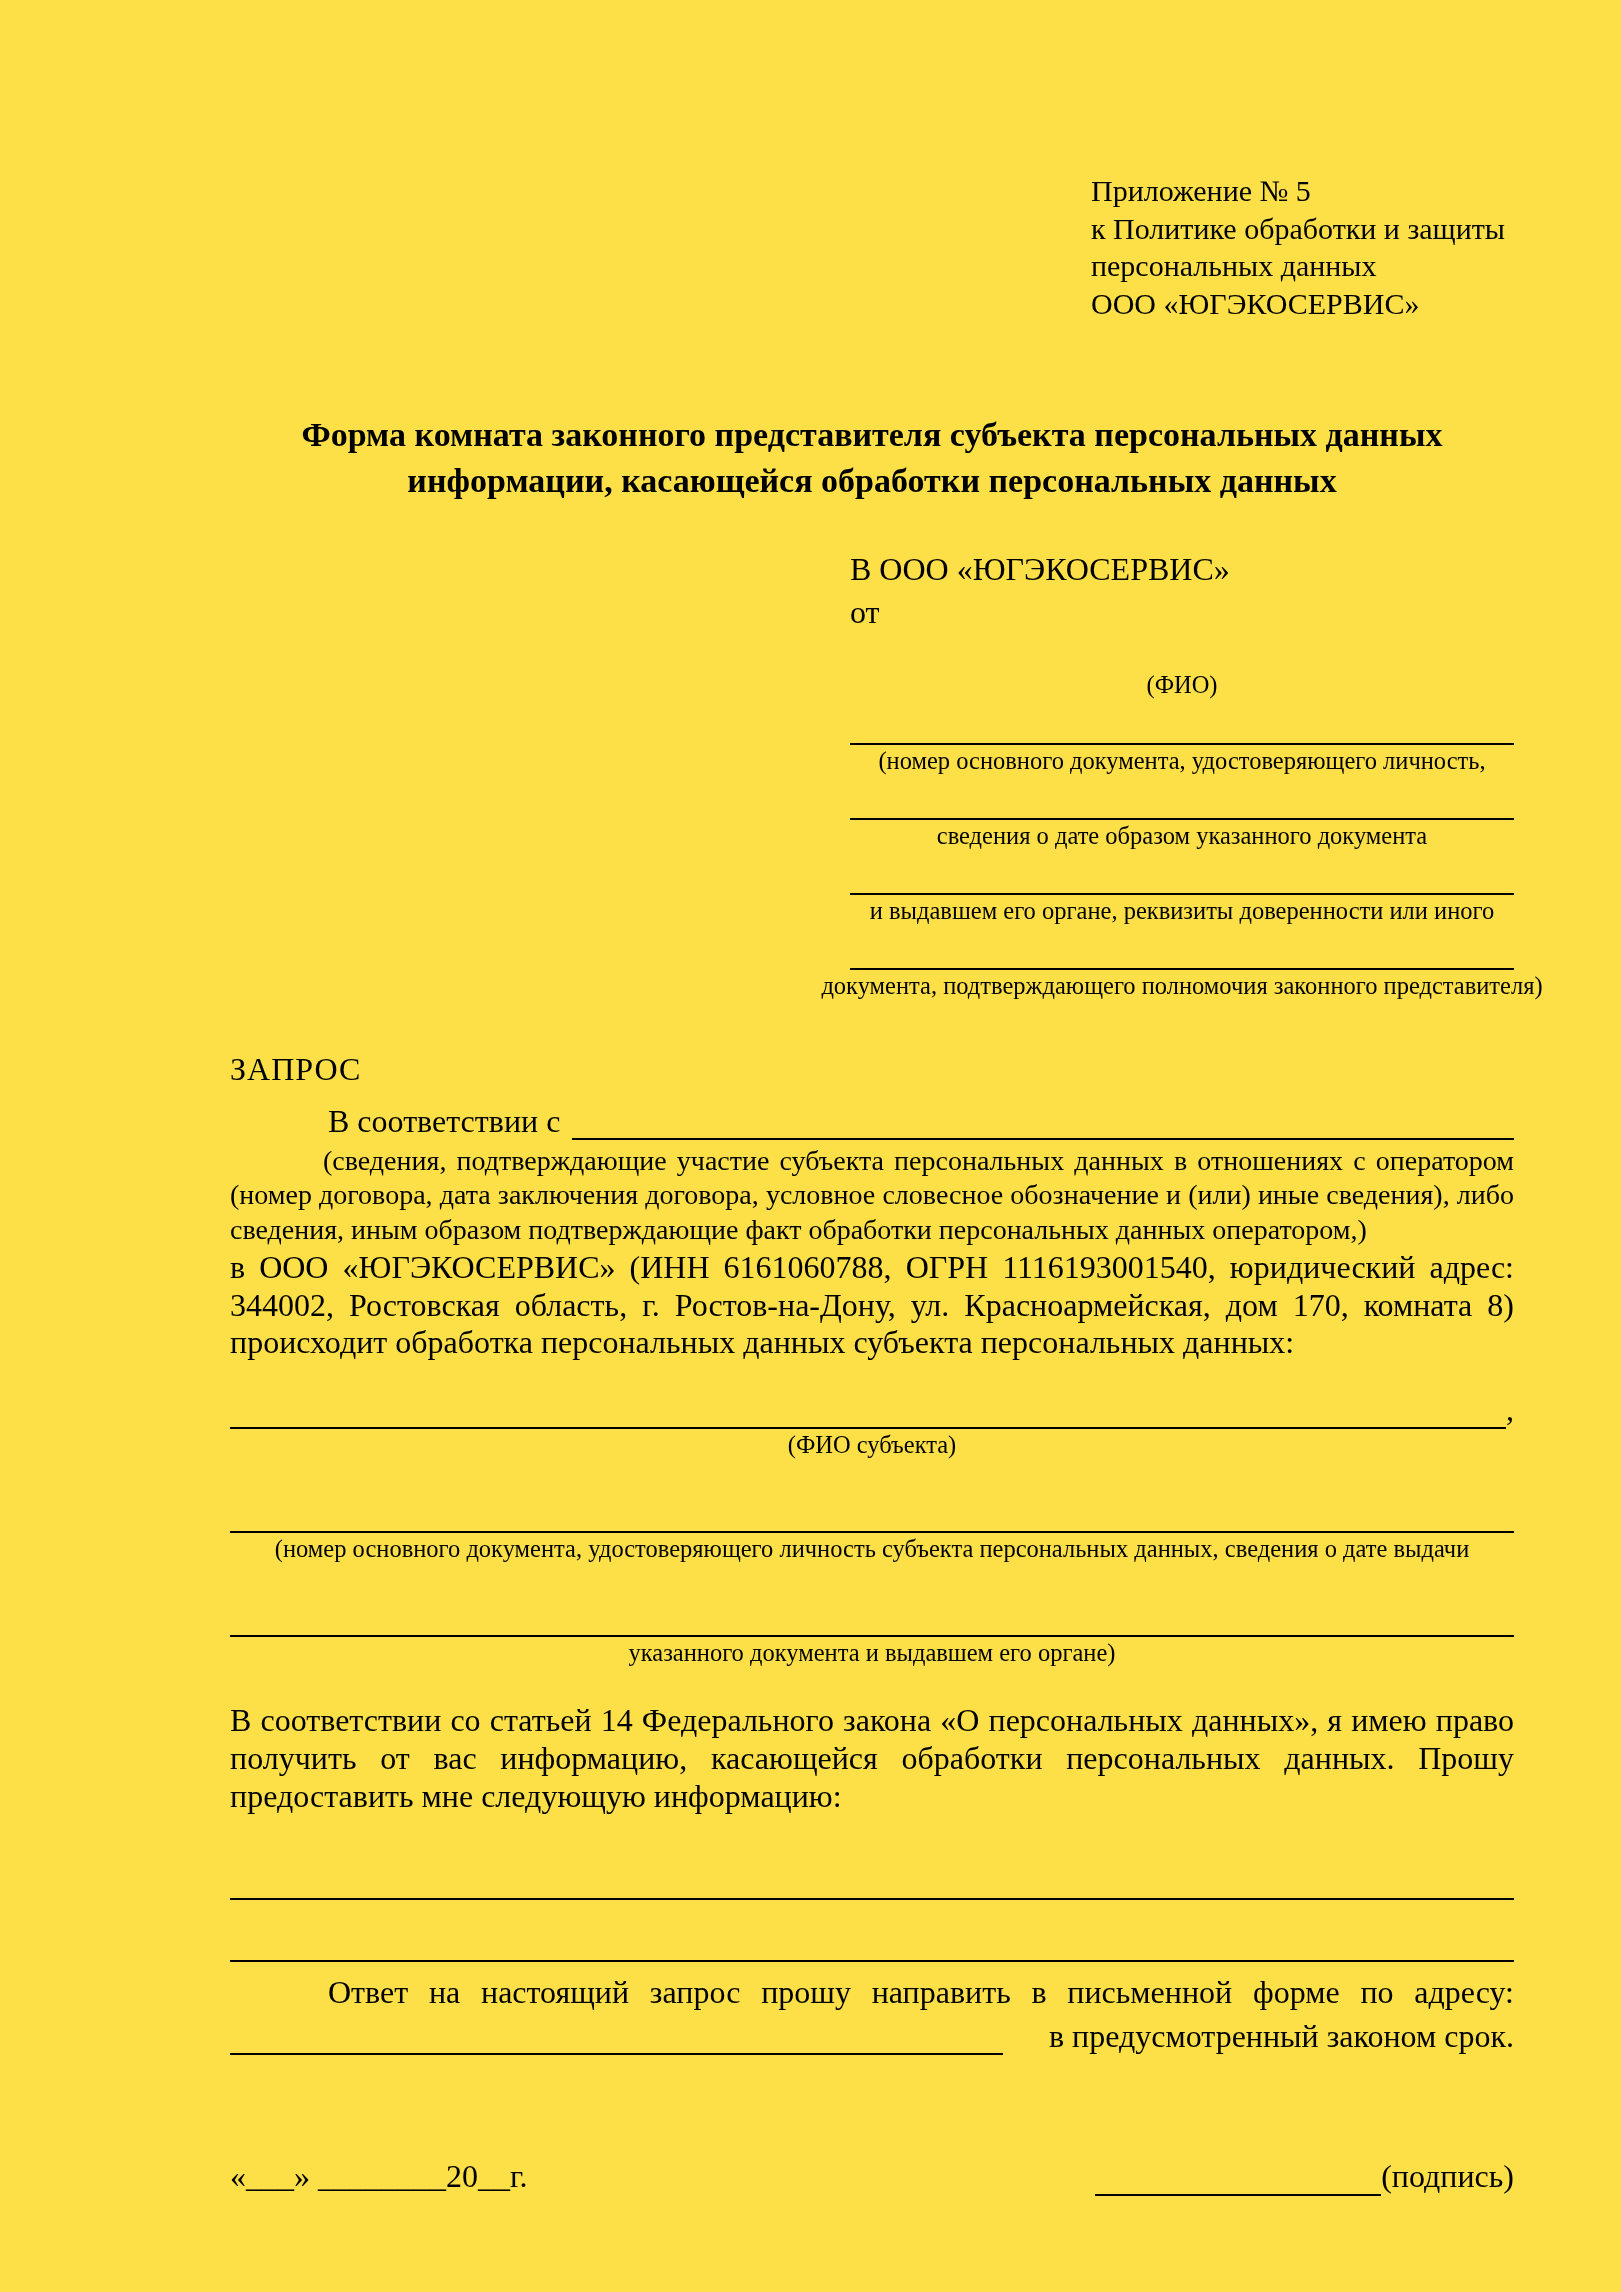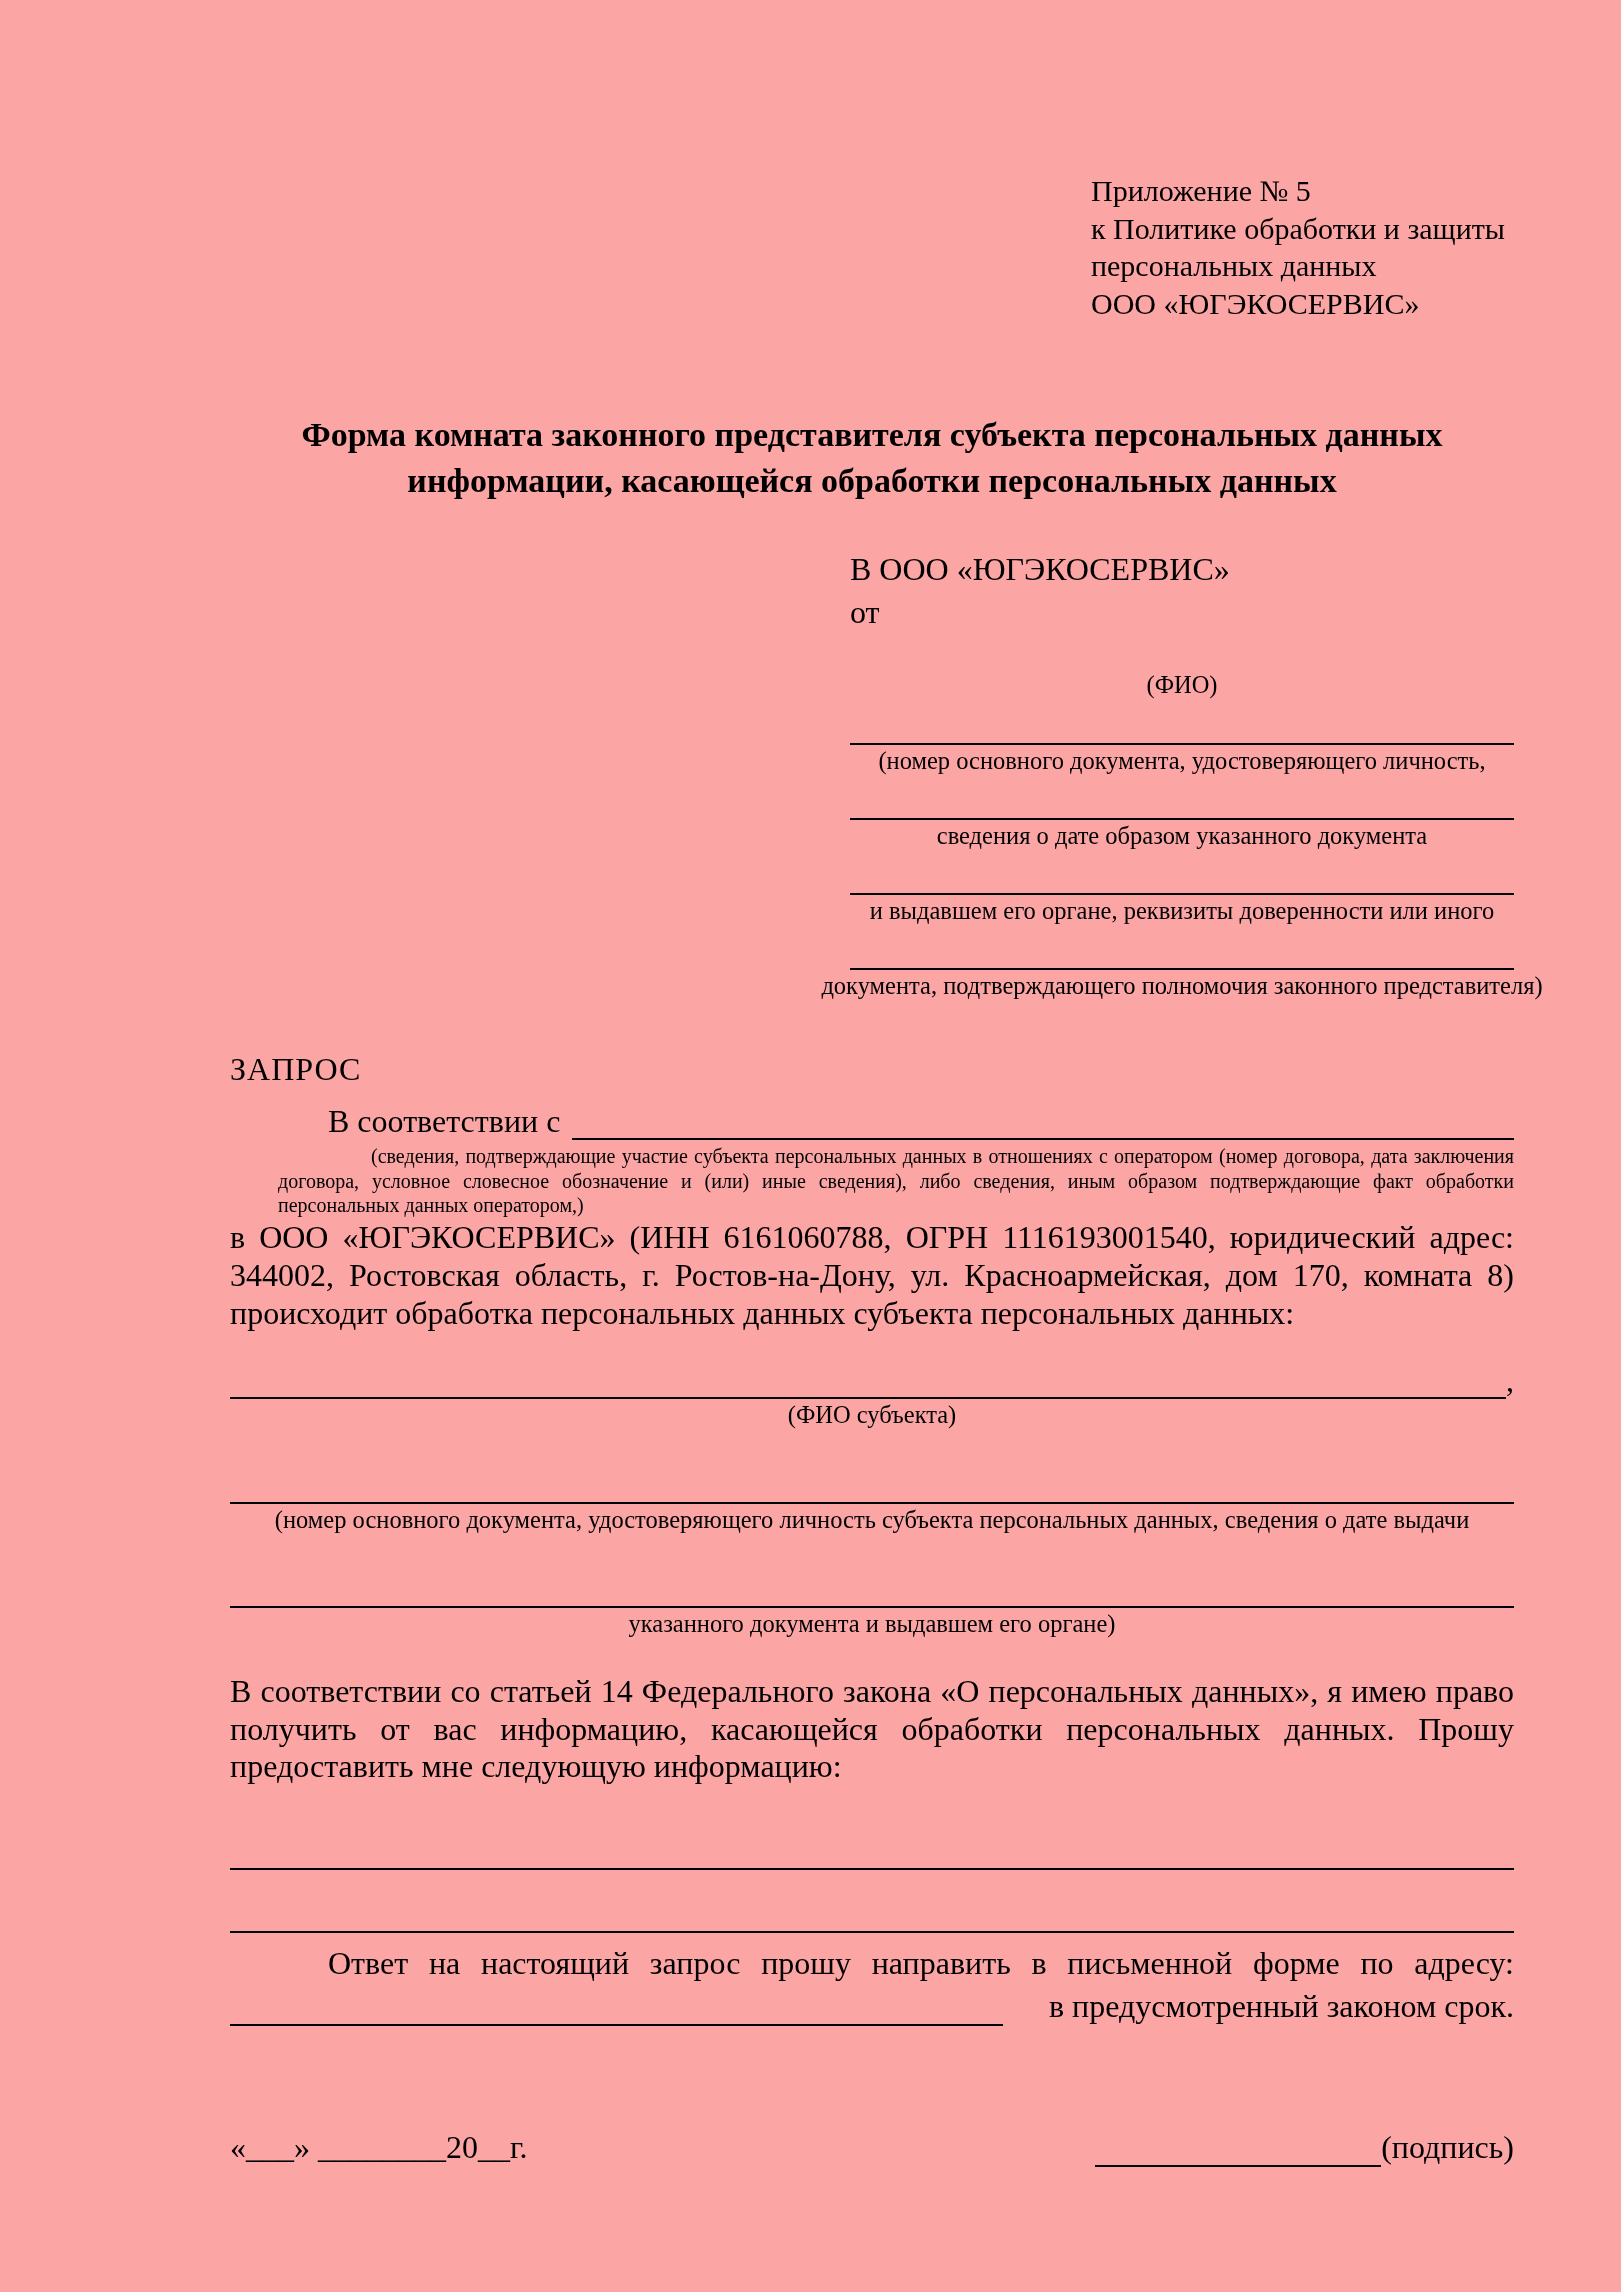--- a/index.html
+++ b/index.html
@@ -1,21 +1,21 @@
 <!DOCTYPE html>
 <html lang="ru"><head>
 <meta charset="utf-8">
 <style>
   html, body { margin: 0; padding: 0; background: #888; }
   .page {
     position: relative;
     width: 1621px;
     height: 2293px;
     margin: 0 auto;
-    background: #fca5a5;
+    background: #fde047;
     color: #000000;
     font-family: "Liberation Serif", "DejaVu Serif", serif;
     font-size: 32px;
     line-height: 1.18;
     box-sizing: border-box;
     padding: 172px 107px 0 230px; 
     overflow: hidden;
   }
   .content { width: 1284px; }
 
@@ -44,22 +44,22 @@
     white-space: nowrap; margin-top: 2px;
   }
 
   
   .request-heading { margin-top: 51px; text-align: left; letter-spacing: 1px; }
   .accordance-row { display: flex; align-items: flex-end; margin-top: 13.7px; }
   .accordance-row .indent { width: 98px; flex: 0 0 auto; }
   .accordance-row .label { white-space: nowrap; padding-right: 11.8px; }
 
   .note-para {
-    font-size: 20px; line-height: 1.22;
-    text-align: justify; text-indent: 93px; margin-top: 3.9px; margin-left: 48px;
+    font-size: 28px; line-height: 1.22;
+    text-align: justify; text-indent: 93px; margin-top: 3.9px;
   }
   .body-para { text-align: justify; margin-top: 2px; }
   .law-para  { text-align: justify; margin-top: 35px; }
 
   .ruled-row { display: flex; align-items: flex-end; }
   .ruled-row .tail { white-space: nowrap; }
   .mt-line1 { margin-top: 29px; }
   .mt-line2 { margin-top: 39px; }
 
   .answer-line1 {

